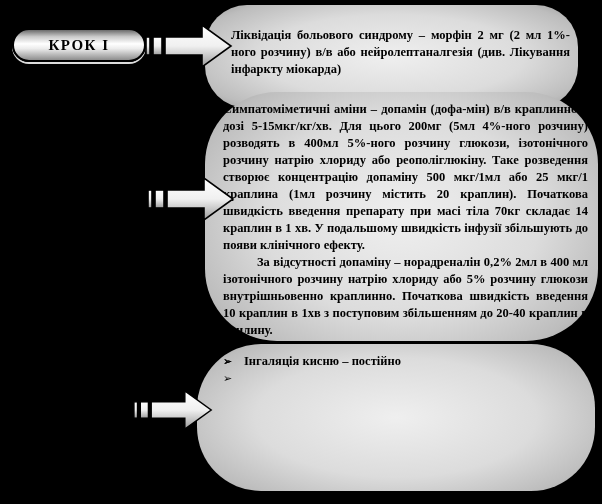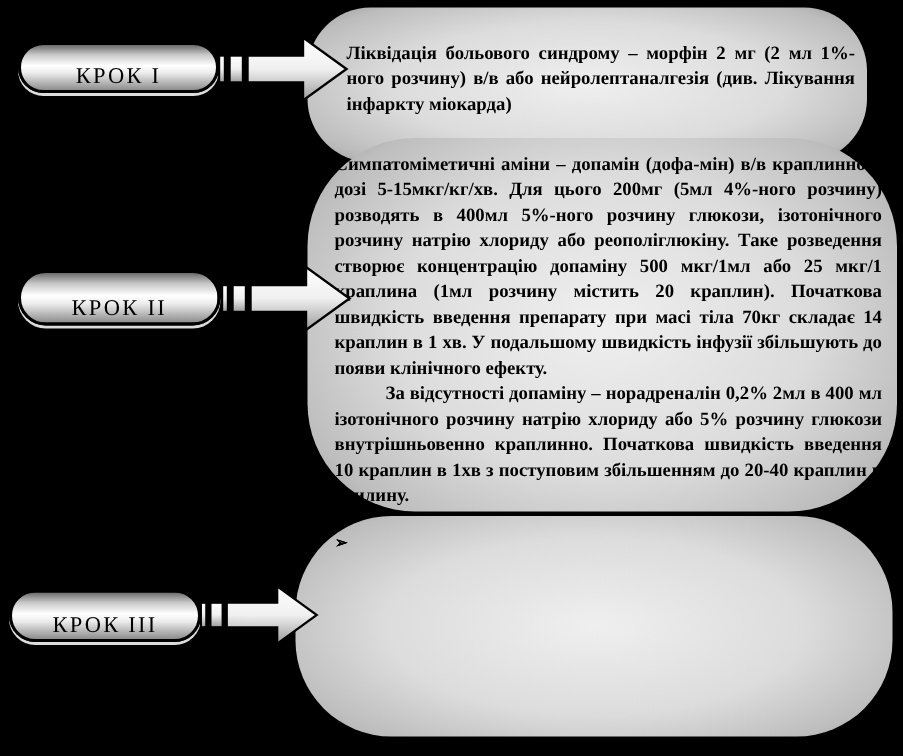--- a/index.html
+++ b/index.html
@@ -11,22 +11,22 @@
     font-family:"Liberation Serif","DejaVu Serif",serif;
     color:#000;
   }
   
   .pill{
     position:absolute;
     border:2px solid #000;
     border-radius:20px;
     background:linear-gradient(180deg,#6b6b6b 0%,#c9c9c9 22%,#ffffff 46%,#ececec 62%,#8d8d8d 100%);
     box-shadow:0 2px 0 0 #dcdcdc;
-    display:flex;align-items:flex-end;justify-content:center;
-    font-weight:normal;font-size:15px;letter-spacing:1.5px;
+    display:flex;align-items:center;justify-content:center;
+    font-weight:bold;font-size:15px;letter-spacing:1.5px;
     box-sizing:border-box;
   }
   
   .block{
     position:absolute;
     background:radial-gradient(ellipse 68% 78% at 50% 50%,#efefef 0%,#dcdcdc 52%,#bdbdbd 82%,#949494 100%);
     box-sizing:border-box;
     font-weight:bold;font-size:12.5px;line-height:17px;
   }
   .block p{margin:0;text-align:justify;}
@@ -60,20 +60,21 @@
   <div class="block block3">
     <ul>
       <li>
         <span class="marker">➢</span>
       </li>
       <li>
         <span class="marker">➢</span>
       </li>
       <li>
         <span class="marker">➢</span>
+        <span class="bullet-text">Інгаляція кисню – постійно</span>
       </li>
       <li>
         <span class="marker">➢</span>
       </li>
     </ul>
   </div>
 
   <div class="pill" style="left:12px;top:28px;width:134px;height:34px;">
     <span>КРОК I</span>
   </div>
@@ -85,41 +86,35 @@
           <stop offset="1" stop-color="#9b9b9b"></stop>
       </linearGradient>
     </defs>
     <g fill="url(#agrad1)" stroke="#000" stroke-width="1.6">
       <rect x="1" y="14" width="4" height="18"></rect>
       <rect x="8" y="14" width="9" height="18"></rect>
       <polygon points="20,14 57,14 57,2 86,23 57,44 57,32 20,32"></polygon>
     </g>
   </svg>
 
-  <div class="pill" style="left:12px;top:180px;width:135px;height:37px;">
-    <span>КРОК II</span>
-  </div>
   <svg class="striped-arrow" style="left:147px;top:176px;" width="88" height="46" viewBox="0 0 88 46">
     <defs>
       <linearGradient id="agrad2" x1="0" y1="0" x2="0" y2="1">
         <stop offset="0" stop-color="#ffffff"></stop>
           <stop offset="0.5" stop-color="#f0f0f0"></stop>
           <stop offset="1" stop-color="#9b9b9b"></stop>
       </linearGradient>
     </defs>
     <g fill="url(#agrad2)" stroke="#000" stroke-width="1.6">
       <rect x="1" y="14" width="4" height="18"></rect>
       <rect x="8" y="14" width="9" height="18"></rect>
       <polygon points="20,14 57,14 57,2 86,23 57,44 57,32 20,32"></polygon>
     </g>
   </svg>
 
-  <div class="pill" style="left:6px;top:393px;width:128px;height:35px;">
-    <span>КРОК III</span>
-  </div>
   <svg class="striped-arrow" style="left:133px;top:388px;" width="80" height="44" viewBox="0 0 88 46">
     <defs>
       <linearGradient id="agrad3" x1="0" y1="0" x2="0" y2="1">
         <stop offset="0" stop-color="#ffffff"></stop>
           <stop offset="0.5" stop-color="#f0f0f0"></stop>
           <stop offset="1" stop-color="#9b9b9b"></stop>
       </linearGradient>
     </defs>
     <g fill="url(#agrad3)" stroke="#000" stroke-width="1.6">
       <rect x="1" y="14" width="4" height="18"></rect>

